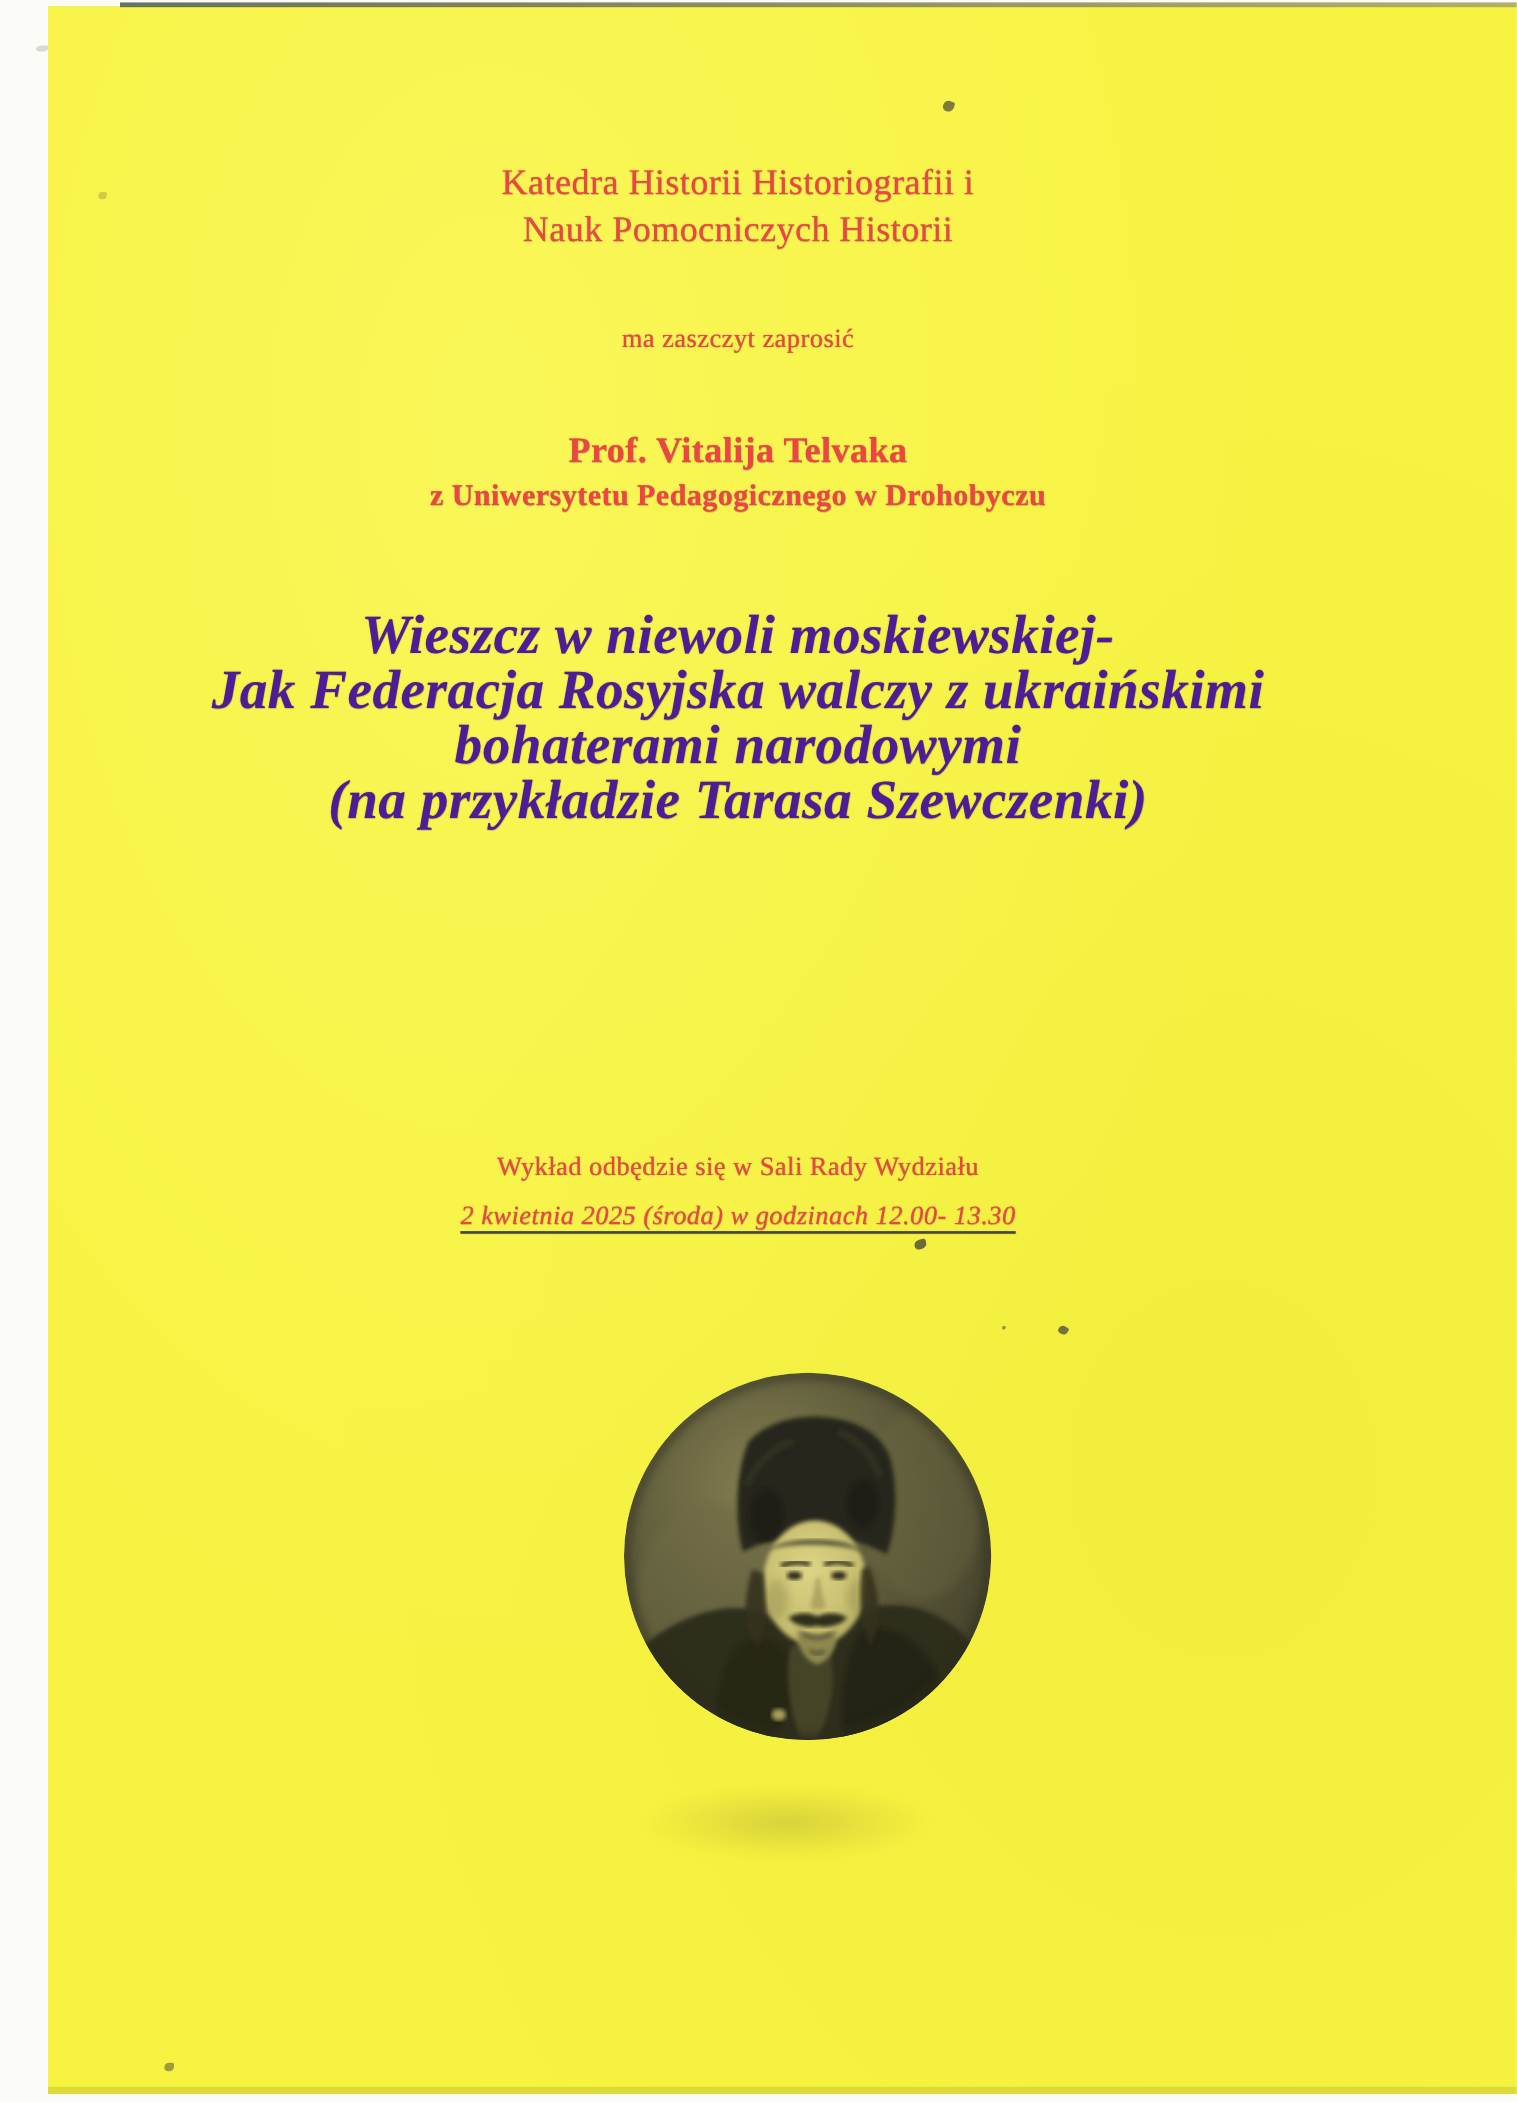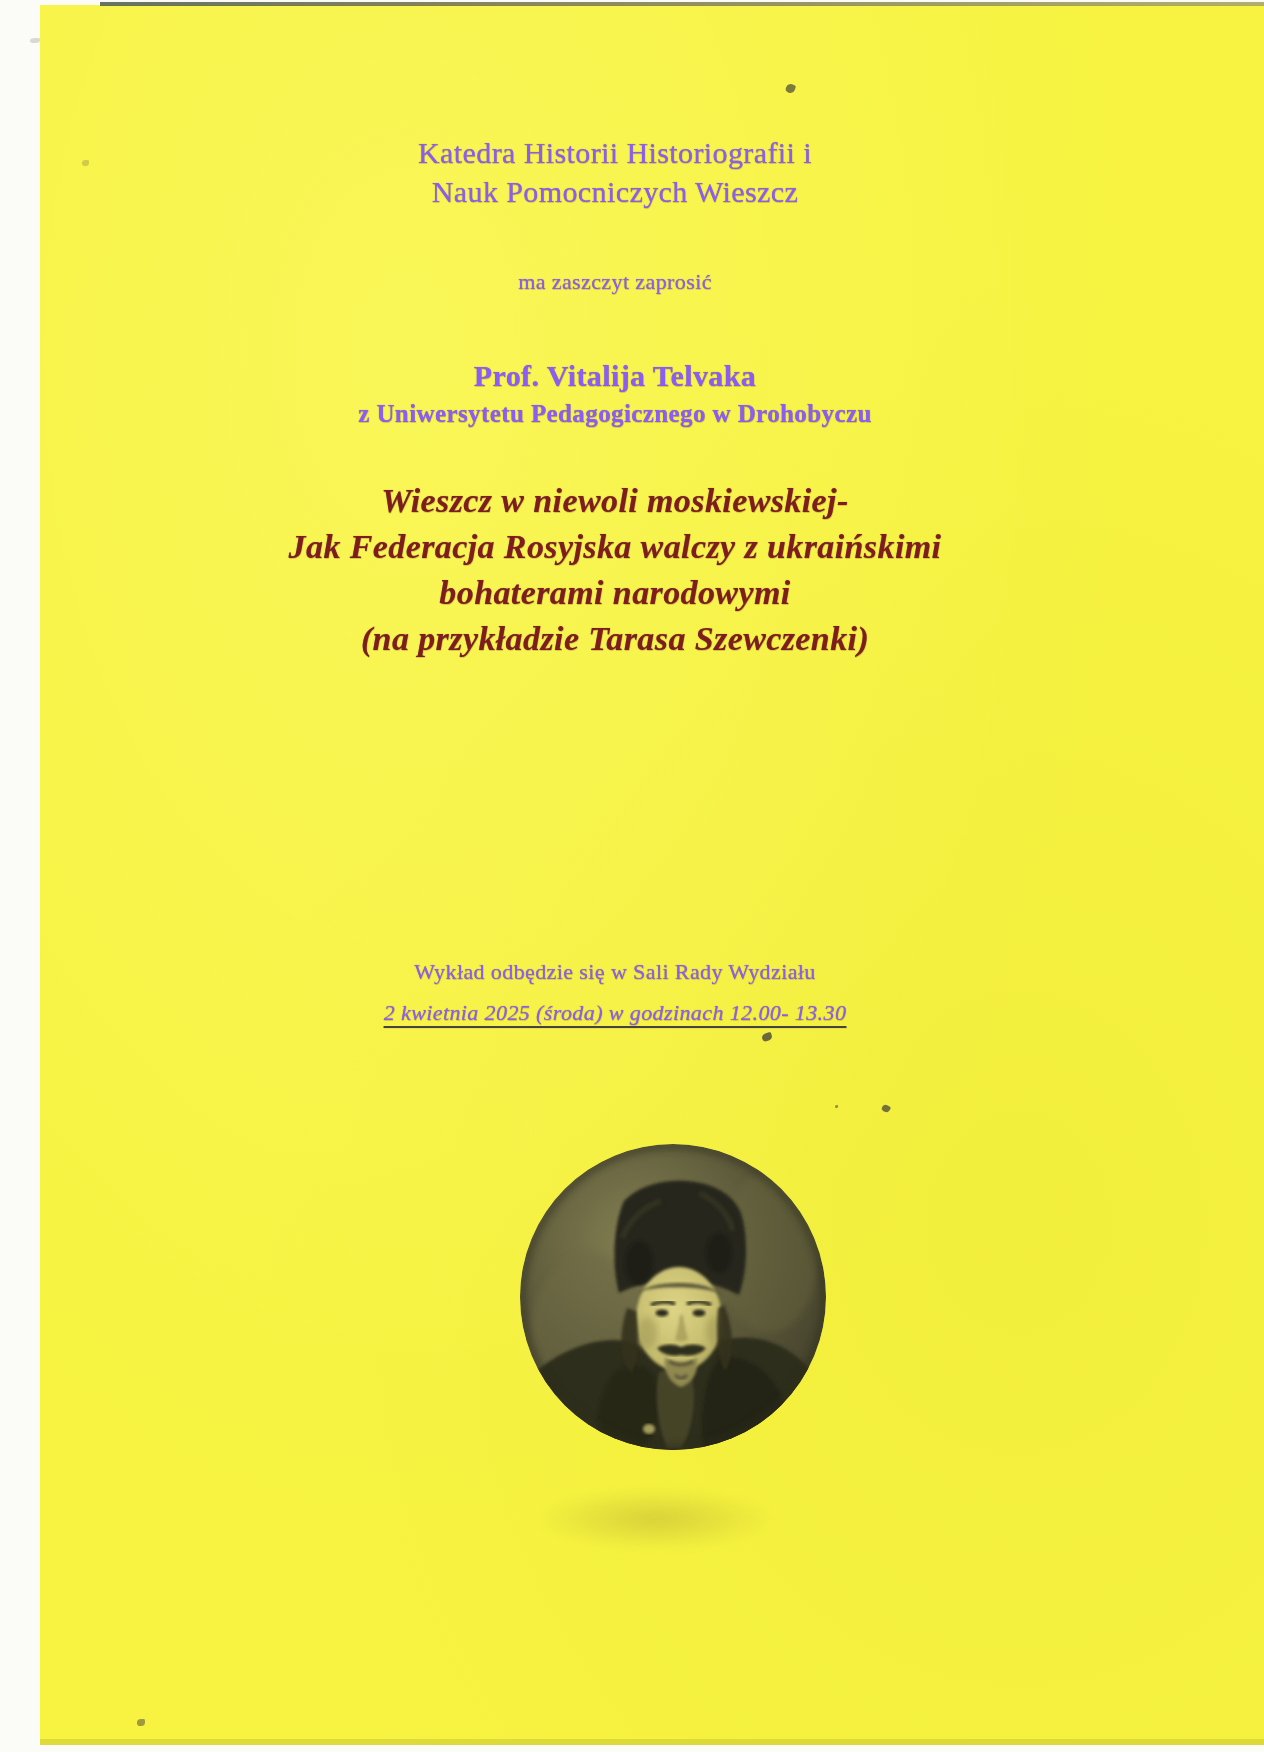--- a/index.html
+++ b/index.html
@@ -46,29 +46,29 @@
     height: 6px;
     background: #d6d338;
     opacity: 0.8;
   }
   
   .tblock {
     position: absolute;
     left: 0;
     width: 1230px;
     text-align: center;
-    color: #8b5cf6;
+    color: #ef4444;
     text-shadow: 0 0 1px rgba(70,70,70,0.55), 0.5px 0.5px 0.5px rgba(120,40,40,0.18);
     letter-spacing: 0.4px;
   }
   .organizer      { top: 133px; font-size: 30px; line-height: 39px; }
   .intro          { top: 264px; font-size: 22px; line-height: 35px; }
   .speaker-name   { top: 358px; font-size: 30px; line-height: 36px; font-weight: bold; }
   .speaker-affil  { top: 398px; font-size: 25px; line-height: 32px; font-weight: bold; }
-  .lecture-title  { top: 478px; font-size: 34px; line-height: 46px; font-weight: bold; font-style: italic; color: #7f1d1d; }
+  .lecture-title  { top: 506px; font-size: 46px; line-height: 46px; font-weight: bold; font-style: italic; color: #4c1d95; }
   .details        { top: 951px; font-size: 22px; line-height: 41px; }
   .details .underlined {
     text-decoration: underline;
     text-decoration-thickness: 2px;
     text-underline-offset: 6px;
     text-decoration-color: #454540;
     font-style: italic;
   }
   
   .portrait {
@@ -107,21 +107,21 @@
 <body>
 
 <div class="scan-root">
 
   <div class="paper"></div>
   <div class="paper-top-edge"></div>
   <div class="paper-bottom-edge"></div>
 
   <div class="tblock organizer">
     <div>Katedra Historii Historiografii i</div>
-    <div>Nauk Pomocniczych Wieszcz</div>
+    <div>Nauk Pomocniczych Historii</div>
   </div>
 
   <div class="tblock intro">
     <div>ma zaszczyt zaprosić</div>
   </div>
 
   <div class="tblock speaker-affil">z Uniwersytetu Pedagogicznego w Drohobyczu</div>
   <div class="tblock speaker-name">Prof. Vitalija Telvaka</div>
 
   <div class="tblock lecture-title">

